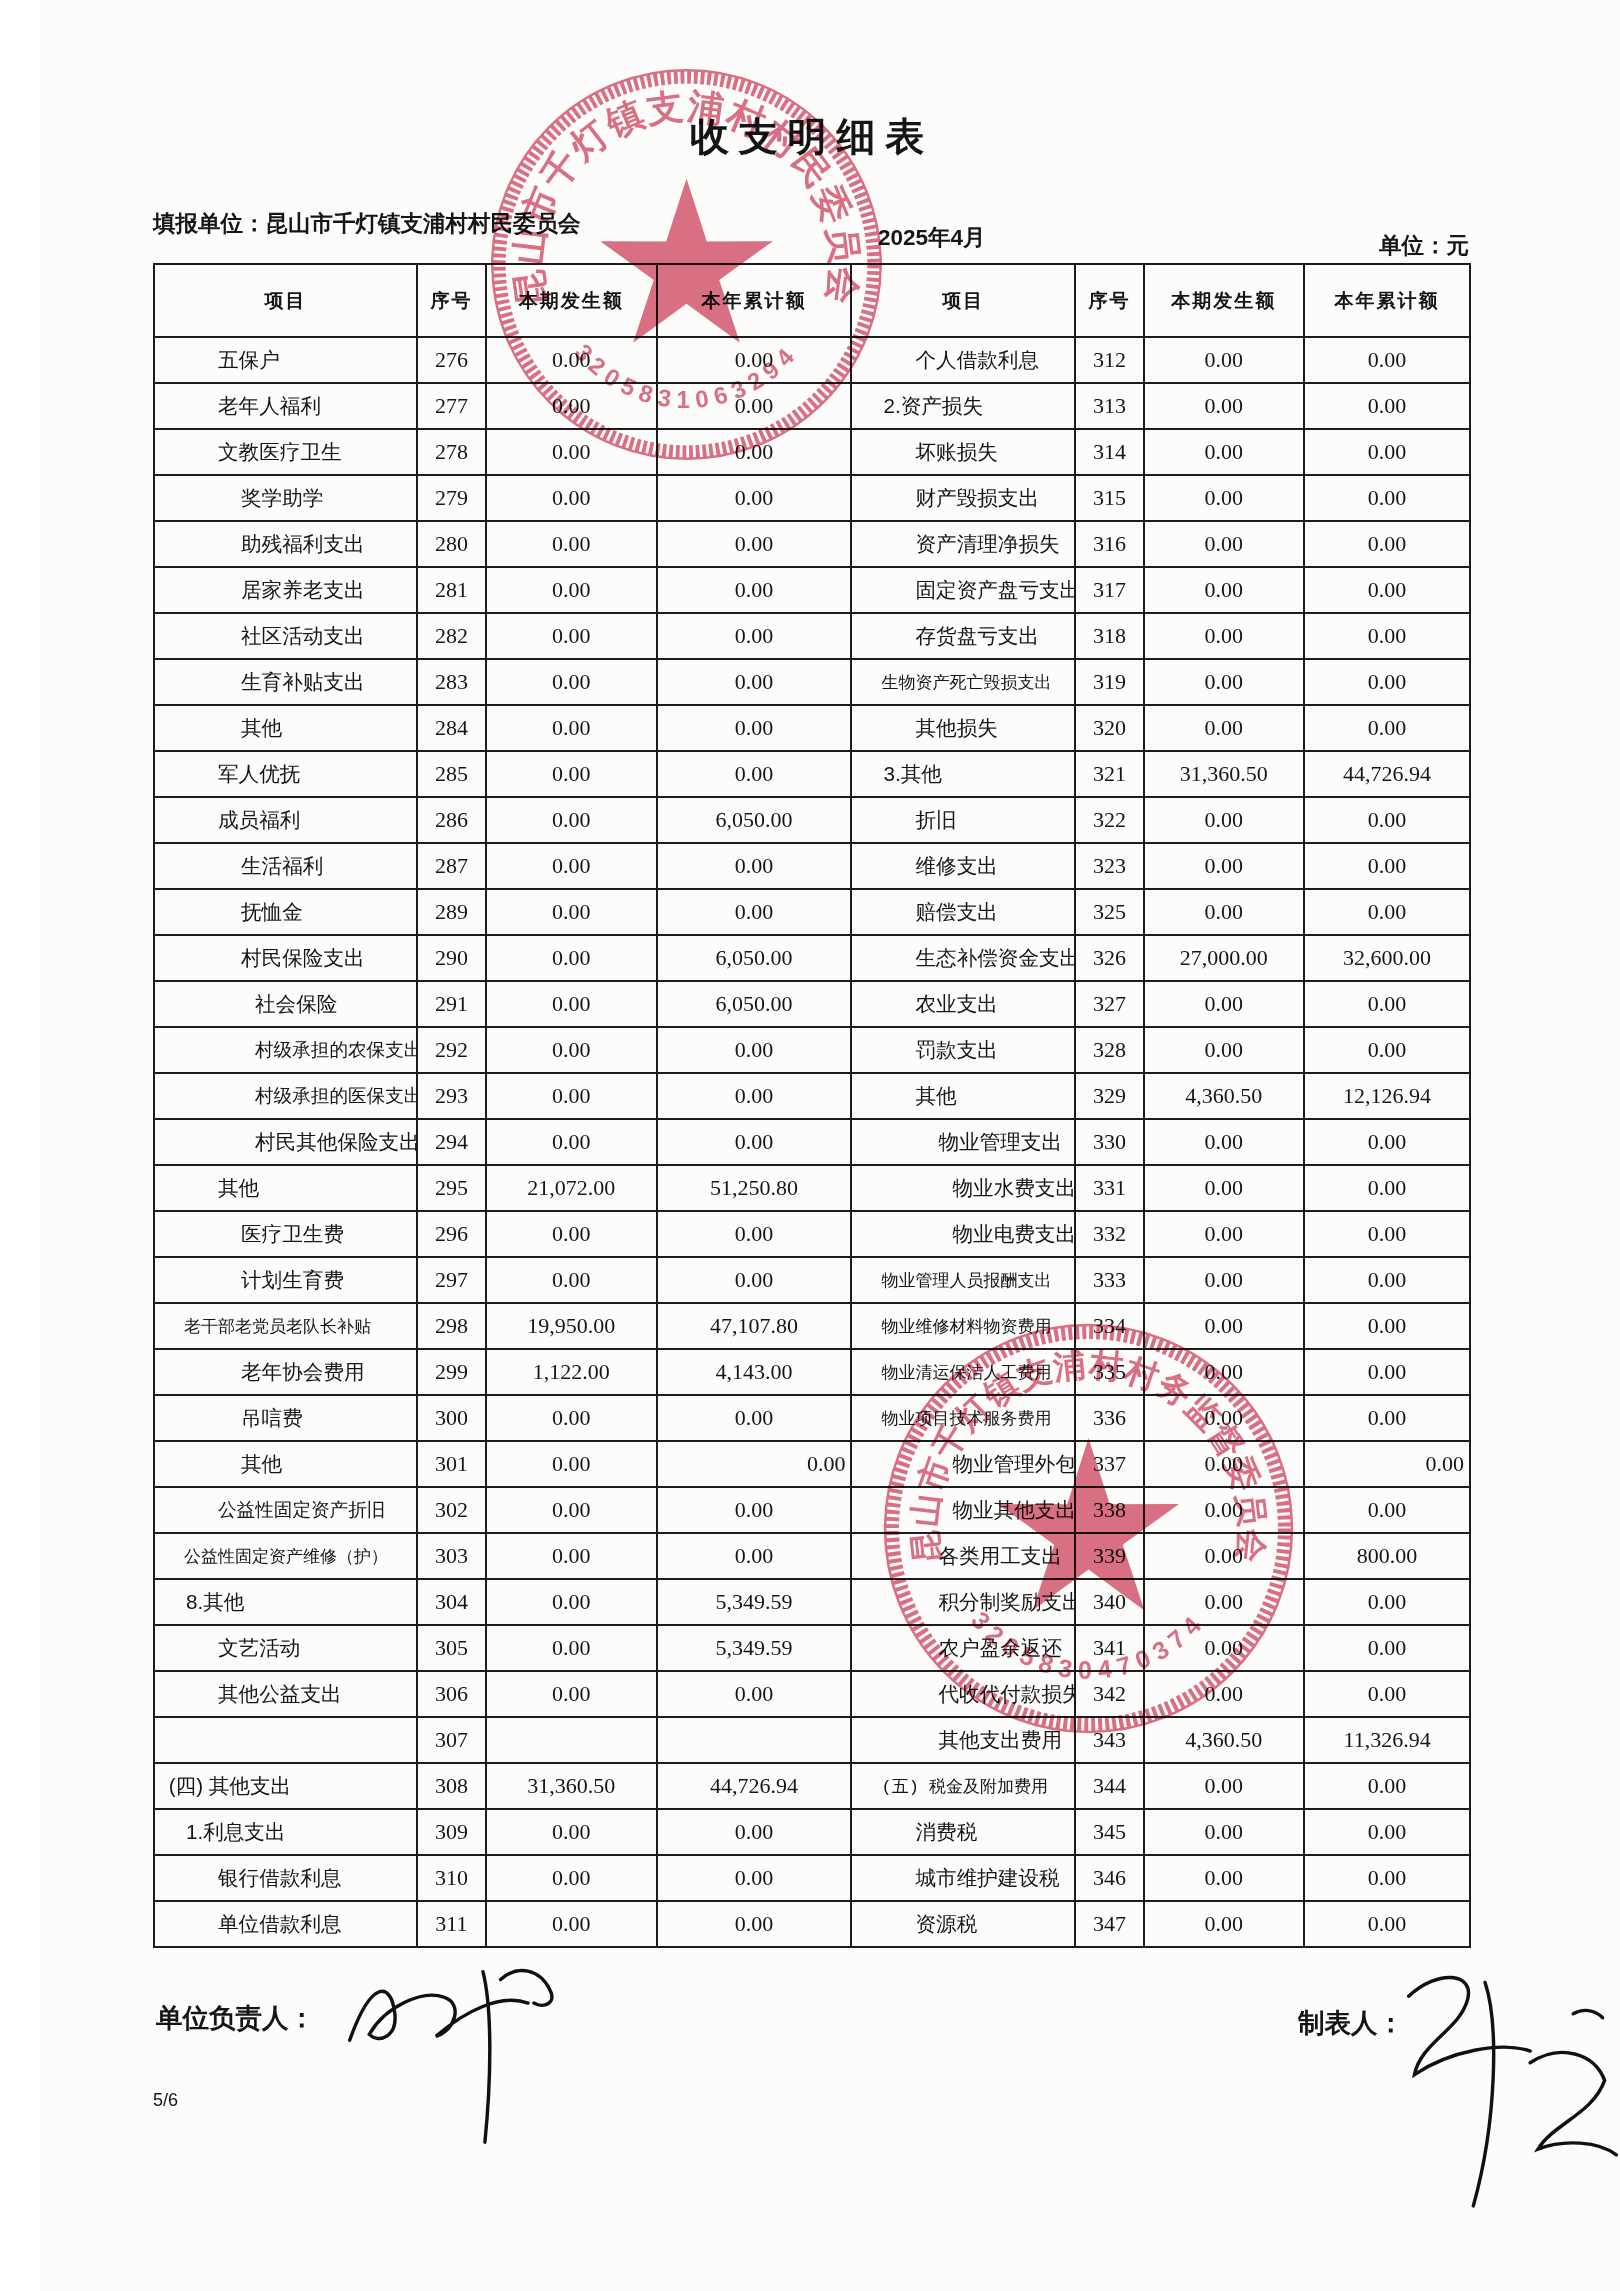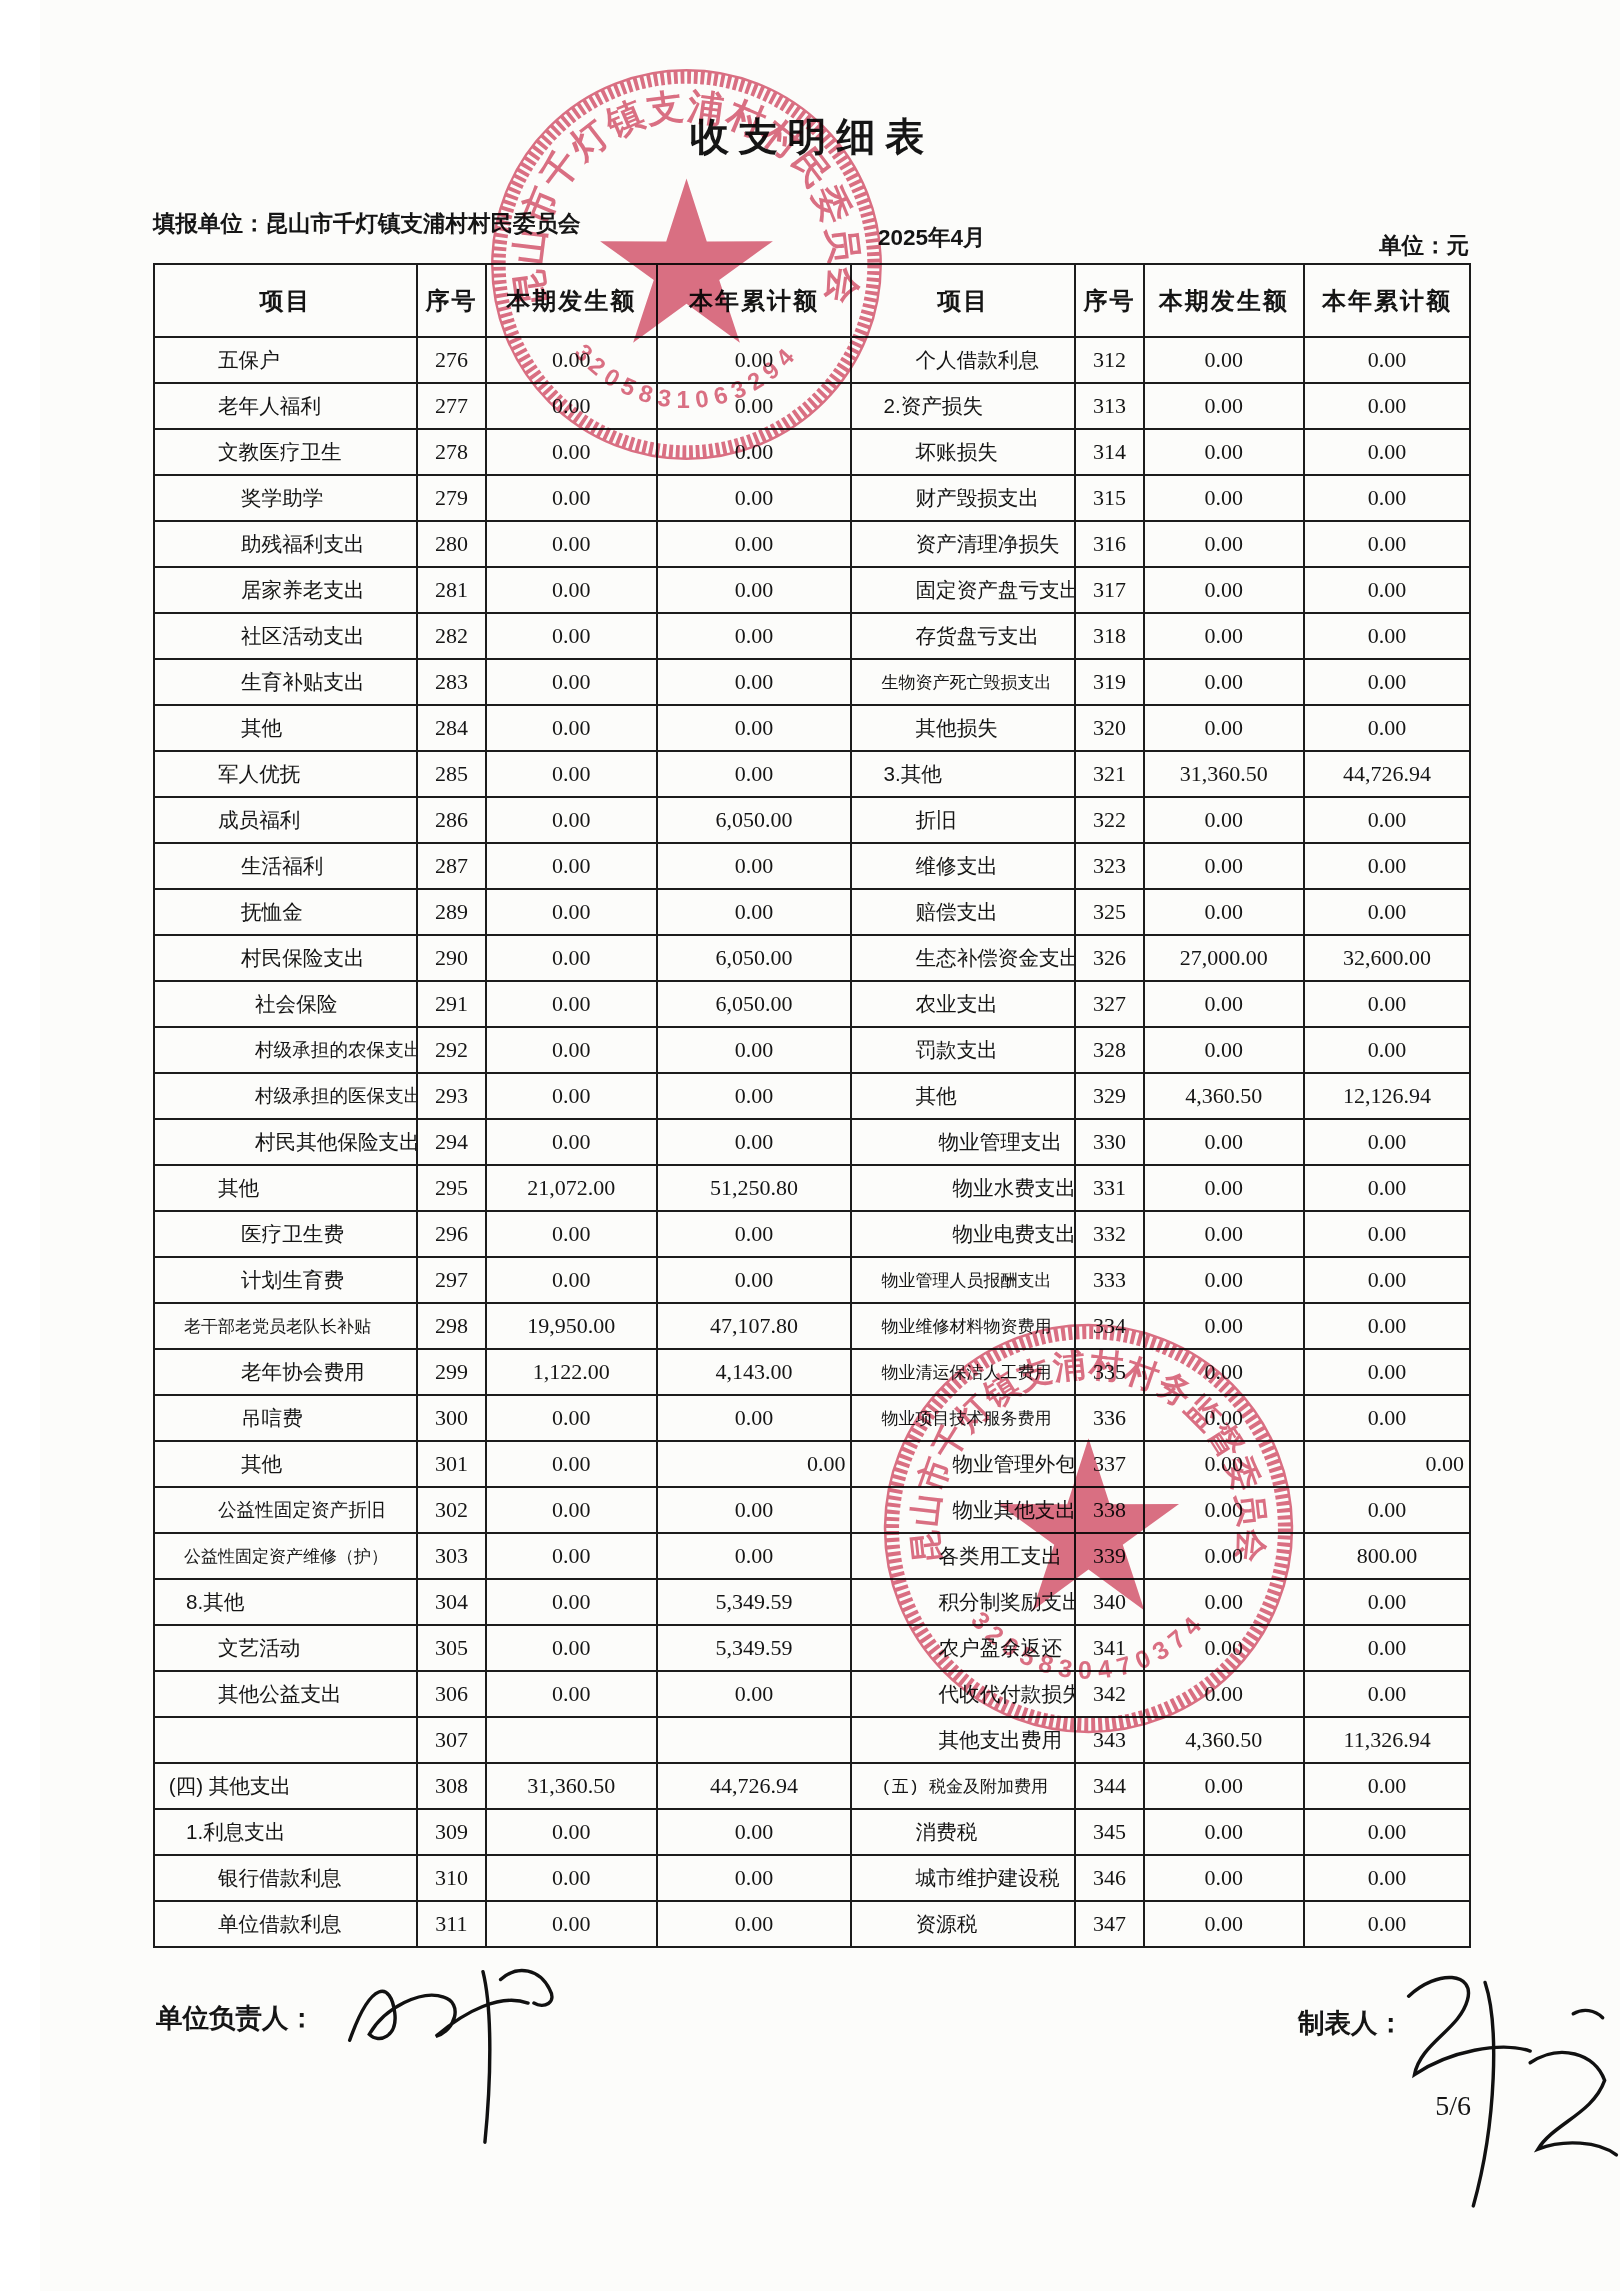--- a/index.html
+++ b/index.html
@@ -8,38 +8,38 @@
   .title{position:absolute;left:113px;top:110px;width:1318px;text-align:center;
          font-size:39px;font-weight:700;letter-spacing:9.8px;}
   .info-row{position:absolute;left:113px;top:208px;width:1318px;height:33px;font-size:22.5px;font-weight:600;}
   .info-unit{position:absolute;left:0;top:0;}
   .info-period{position:absolute;left:725px;top:13.7px;}
   .info-currency{position:absolute;right:2px;top:21.6px;}
   table.sheet{position:absolute;left:113px;top:263px;width:1318px;border-collapse:collapse;table-layout:fixed;
               background:transparent;}
   table.sheet th,table.sheet td{border:2px solid #1c1c1c;overflow:hidden;white-space:nowrap;}
   table.sheet{border:2.9px solid #141414;}
-  th.hd{height:69px;font-size:24px;font-weight:600;text-align:center;letter-spacing:2px;}
+  th.hd{height:69px;font-size:19px;font-weight:600;text-align:center;letter-spacing:2px;}
   td{height:42px;}
   td.item{text-align:left;font-size:20.6px;font-weight:500;}
   td.ind-0{padding-left:13.7px;}
   td.ind-1{padding-left:31px;}
   td.ind-2{padding-left:63px;}
   td.ind-3{padding-left:86px;}
   td.ind-4{padding-left:100px;}
   td.sz-m{font-size:18.6px;}
   td.sz-s{font-size:17px;padding-left:29px;font-family:Liberation Mono, monospace;}
   td.num{font-family:"Liberation Serif","DejaVu Serif",serif;font-size:22px;text-align:center;}
   td.ar{text-align:right;padding-right:4.9px;}
   .stamp{position:absolute;mix-blend-mode:multiply;opacity:.82;}
   .stamp text{font-family:"Liberation Sans","DejaVu Sans",sans-serif;font-weight:600;}
   .footer-label{position:absolute;font-size:26.5px;font-weight:600;}
   .sig{position:absolute;}
-  .pageno{position:absolute;left:113px;top:2090px;width:1318px;text-align:right;
-          font-size:28px;font-family:Liberation Serif, serif;}
+  .pageno{position:absolute;left:113px;top:2090px;width:1318px;text-align:left;
+          font-size:18px;font-family:Liberation Sans, sans-serif;}
 </style>
 </head>
 <body>
 
 <div class="page">
 
   <div class="title">收支明细表</div>
 
   <div class="info-row">
     <span class="info-unit">填报单位：昆山市千灯镇支浦村村民委员会</span>

